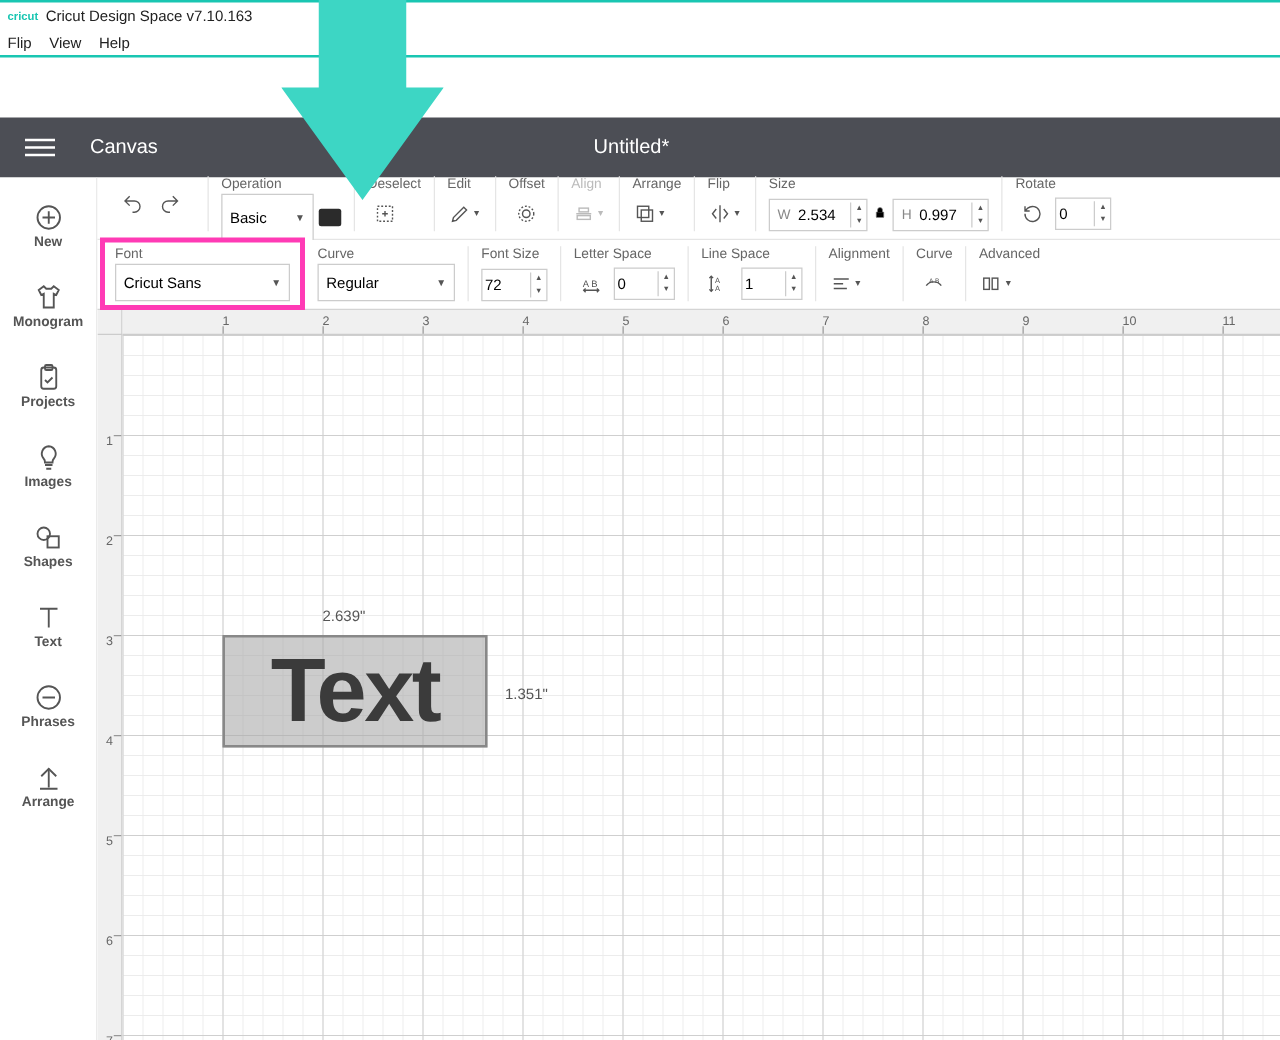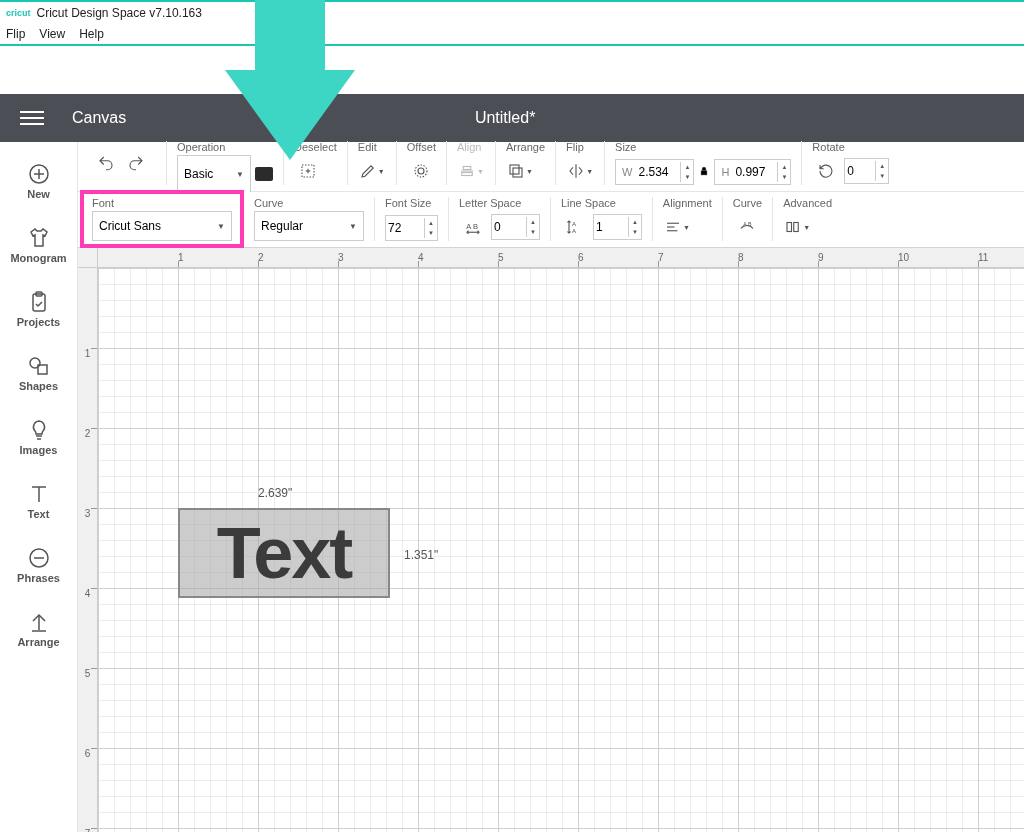--- a/index.html
+++ b/index.html
@@ -130,30 +130,30 @@
     <div class="side-item">
       <svg viewBox="0 0 24 24">
           <rect x="6" y="4" width="12" height="17" rx="2"></rect>
           <rect x="9" y="2" width="6" height="4" rx="1"></rect>
           <path d="M9 14l2 2 4-4"></path>
         </svg>
       <span>Projects</span>
     </div>
     <div class="side-item">
       <svg viewBox="0 0 24 24">
+          <path d="M9 18h6M10 21h4M12 3a6 6 0 0 0-4 10c1 1 1 2 1 3h6c0-1 0-2 1-3a6 6 0 0 0-4-10z"></path>
+        </svg>
+      <span>Images</span>
+    </div>
+    <div class="side-item">
+      <svg viewBox="0 0 24 24">
           <circle cx="8" cy="9" r="5"></circle>
           <rect x="11" y="11" width="9" height="9"></rect>
         </svg>
       <span>Shapes</span>
-    </div>
-    <div class="side-item">
-      <svg viewBox="0 0 24 24">
-          <path d="M9 18h6M10 21h4M12 3a6 6 0 0 0-4 10c1 1 1 2 1 3h6c0-1 0-2 1-3a6 6 0 0 0-4-10z"></path>
-        </svg>
-      <span>Images</span>
     </div>
     <div class="side-item">
       <svg viewBox="0 0 24 24">
           <line x1="5" y1="5" x2="19" y2="5"></line>
           <line x1="12" y1="5" x2="12" y2="20"></line>
         </svg>
       <span>Text</span>
     </div>
     <div class="side-item">
       <svg viewBox="0 0 24 24">

